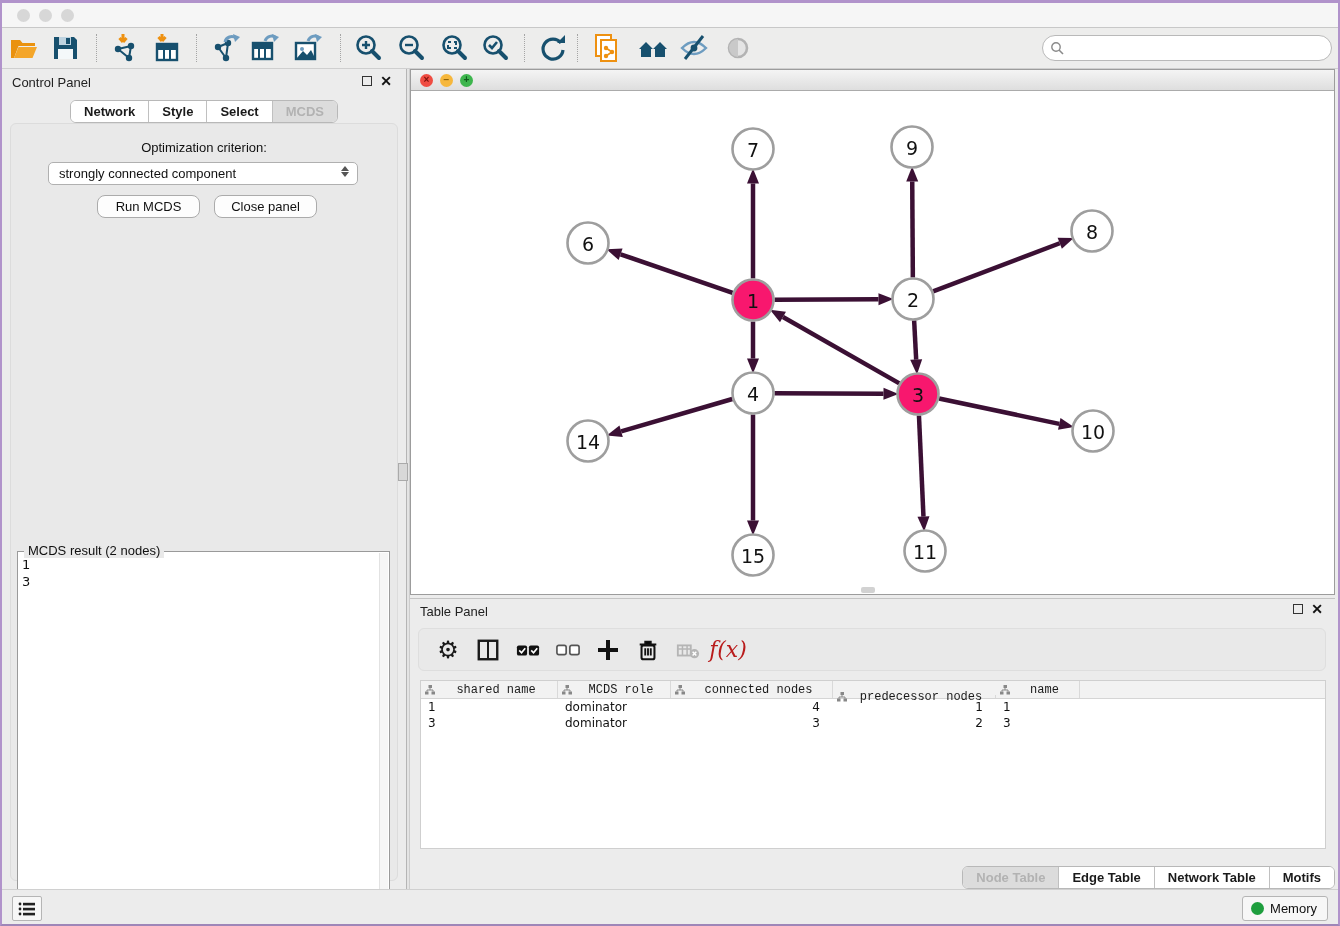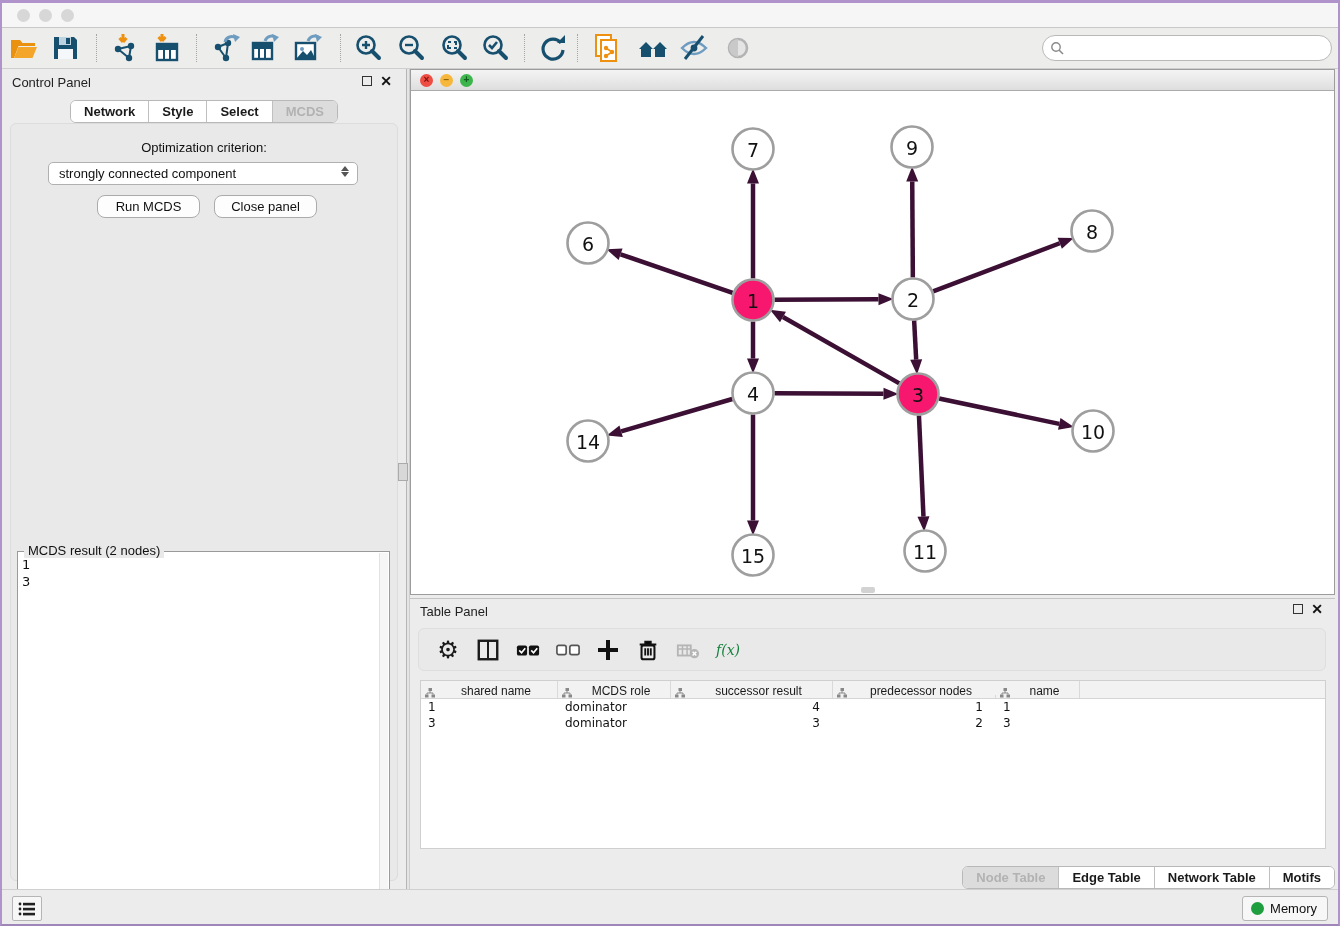--- a/index.html
+++ b/index.html
@@ -73,26 +73,26 @@
   #net-hscroll { position:absolute; left:450px; bottom:1px; width:14px; height:6px; background:#d2d2d2; border-radius:2px; }
 
   
   #table-panel { position:absolute; left:408px; top:595px; width:925px; height:291px; background:#ececec;
                  border-top:1px solid #c4c4c4; }
   #tp-header { position:absolute; left:10px; top:5px; font-size:13px; color:#222; }
   #tp-toolbar { position:absolute; left:8px; top:29px; width:908px; height:43px; background:#e9e9e9;
                 border:1px solid #dedede; border-radius:6px; display:flex; align-items:center; gap:14px; padding-left:16px; }
   .tt-icon { width:26px; height:26px; display:flex; align-items:center; justify-content:center; }
   .gear-glyph { font-size:24px; color:#1a1a1a; line-height:26px; }
-  .fx-glyph { font-family:"DejaVu Serif", serif; font-style:italic; font-size:14px; color:#15803d; }
+  .fx-glyph { font-family:"DejaVu Serif", serif; font-style:italic; font-size:22px; color:#b91c1c; }
   #data-table { position:absolute; left:10px; top:81px; width:906px; height:169px; background:#fff;
                 border:1px solid #cfcfcf; overflow:hidden; }
   #table-head { display:flex; height:18px; background:#f2f2f2; border-bottom:1px solid #d5d5d5; }
-  .th-cell { display:flex; align-items:flex-end; border-right:1px solid #d9d9d9; font-size:12px; color:#1a1a1a;
-             position:relative; }
+  .th-cell { display:flex; align-items:center; border-right:1px solid #d9d9d9; font-size:12px; color:#1a1a1a;
+             position:relative;font-family:Liberation Mono, monospace; }
   .th-cell .th-label { flex:1; text-align:center; }
   .th-tree { margin-left:4px; flex:0 0 auto; }
   .t-row { display:flex; height:16px; }
   .td-cell { font-size:12px; color:#111; line-height:16px; white-space:nowrap; overflow:hidden; font-family:"DejaVu Sans", sans-serif;}
   .al { padding-left:7px; text-align:left; }
   .ar { padding-right:13px; text-align:right; }
   #tp-tabs { position:absolute; left:0; width:100%; top:267px; display:flex; justify-content:flex-end; }
 
   
   #statusbar { position:absolute; left:0; top:886px; width:100%; height:35px; background:#ececec;
@@ -443,21 +443,21 @@
             </svg>
             <span class="th-label">MCDS role</span>
           </div>
           <div class="th-cell" style="width: 162px;">
             <svg class="th-tree" width="10" height="10" viewBox="0 0 10 10">
               <rect x="3.5" y="0" width="3.5" height="3" fill="#888"></rect>
               <rect x="0" y="6.5" width="3.5" height="3" fill="#888"></rect>
               <rect x="6.5" y="6.5" width="3.5" height="3" fill="#888"></rect>
               <path d="M5 3v2M2 6.5V5h6v1.5" stroke="#888" stroke-width="1" fill="none"></path>
             </svg>
-            <span class="th-label">successor result</span>
+            <span class="th-label">connected nodes</span>
           </div>
           <div class="th-cell" style="width: 163px; margin-top: 14px;">
             <svg class="th-tree" width="10" height="10" viewBox="0 0 10 10">
               <rect x="3.5" y="0" width="3.5" height="3" fill="#888"></rect>
               <rect x="0" y="6.5" width="3.5" height="3" fill="#888"></rect>
               <rect x="6.5" y="6.5" width="3.5" height="3" fill="#888"></rect>
               <path d="M5 3v2M2 6.5V5h6v1.5" stroke="#888" stroke-width="1" fill="none"></path>
             </svg>
             <span class="th-label">predecessor nodes</span>
           </div>

